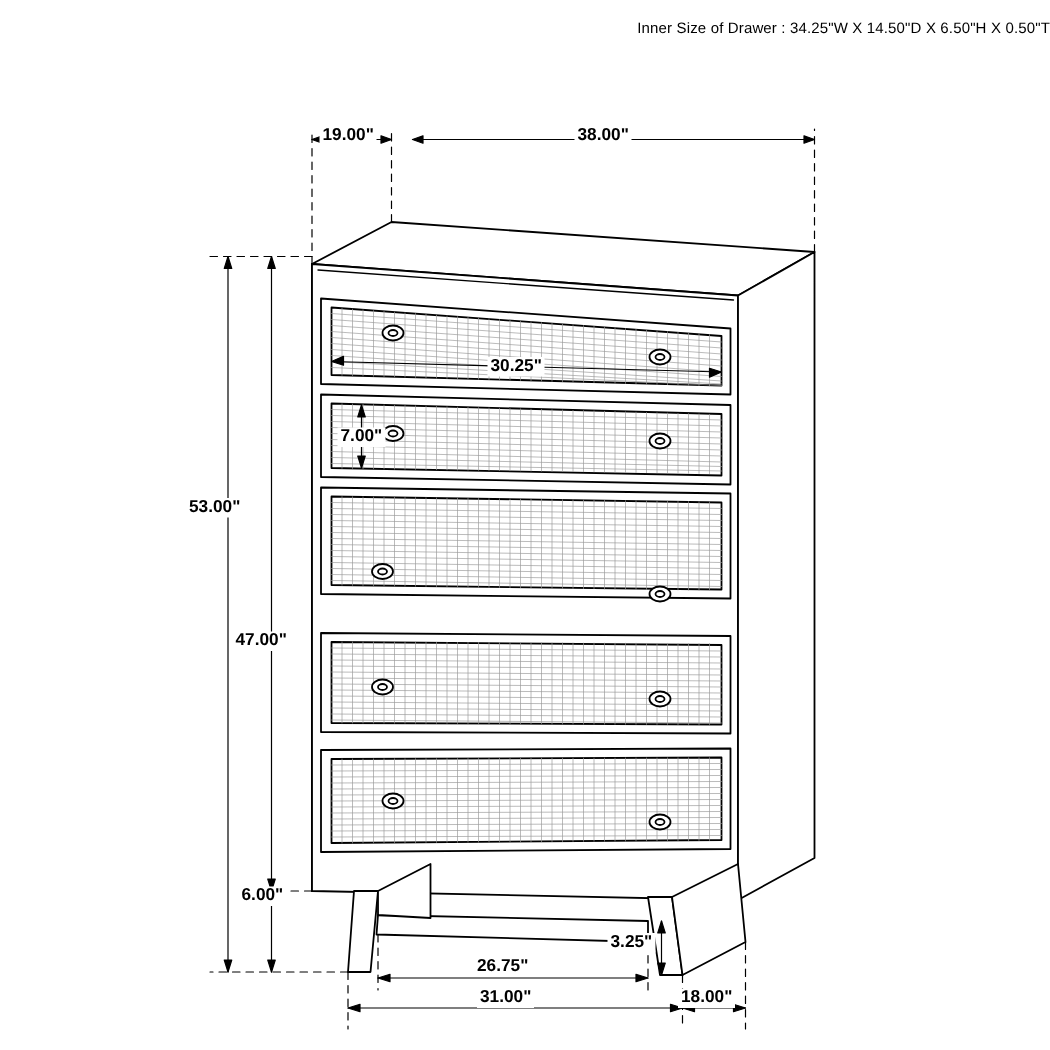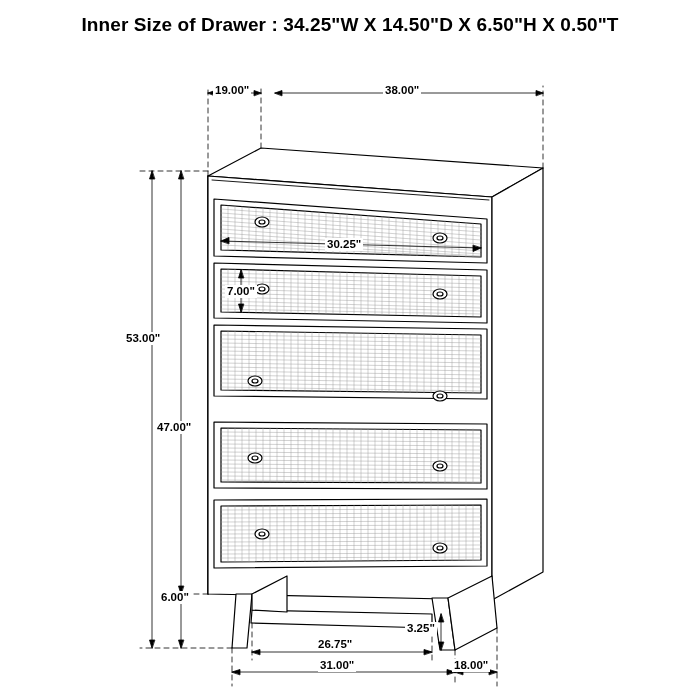--- a/index.html
+++ b/index.html
@@ -18,23 +18,23 @@
   #stage {
     position: relative;
     width: 700px;
     height: 700px;
   }
   .title {
     position: absolute;
     top: 14px;
     left: 0;
     width: 700px;
-    text-align: center;
-    font-size: 19px;
-    font-weight: bold;
+    text-align: right;
+    font-size: 10px;
+    font-weight: normal;
     letter-spacing: 0.1px;
   }
   svg.drawing {
     position: absolute;
     top: 0;
     left: 0;
     width: 700px;
     height: 700px;
   }
   .dimlabel {

